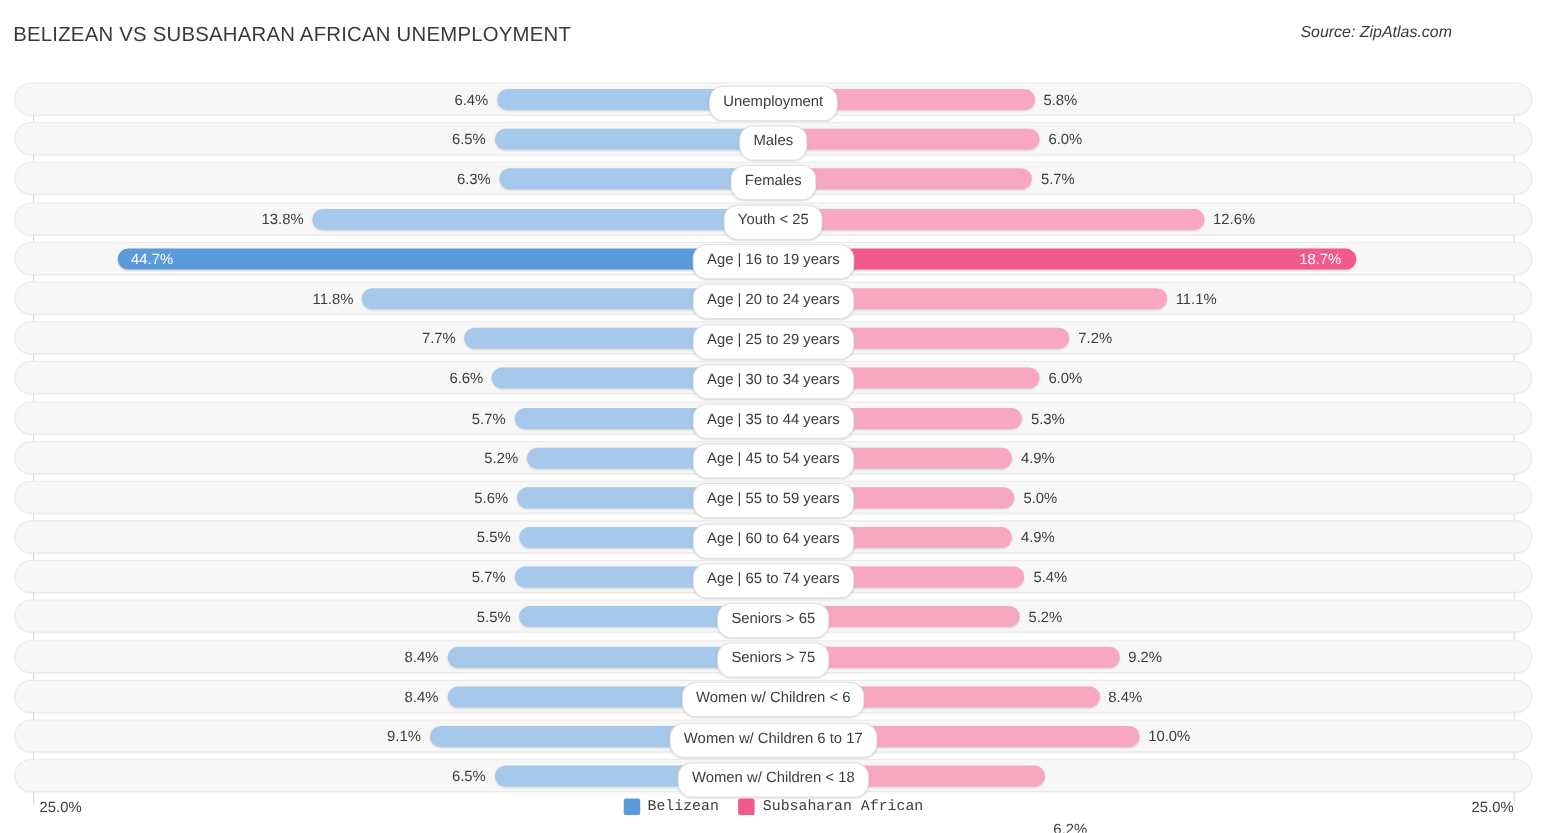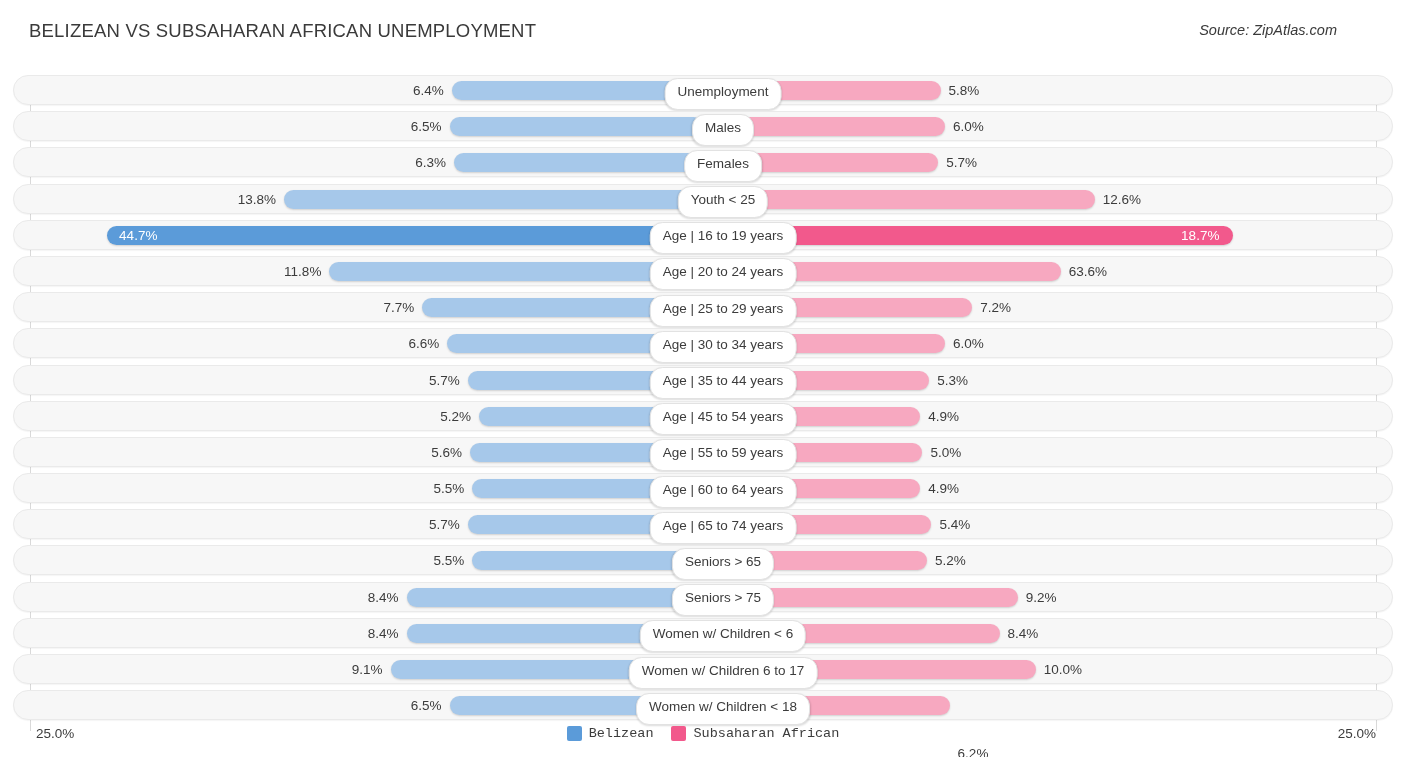--- a/index.html
+++ b/index.html
@@ -7,21 +7,21 @@
   body{
     width:1406px;height:757px;
     background:#ffffff;
     font-family:"Liberation Sans", sans-serif;
     color:#3c3c3c;
     overflow:hidden;
     position:relative;
   }
   
   .header{
-    position:absolute;top:0;left:17px;width:1332px;height:58px;
+    position:absolute;top:0;left:0;width:1332px;height:58px;
   }
   .chart-title{
     position:absolute;left:12px;top:20px;
     font-size:18.5px;letter-spacing:.2px;color:#3a3a3a;
     font-weight:400;white-space:nowrap;
   }
   .source{
     position:absolute;right:12px;top:22px;
     font-size:14.5px;font-style:italic;color:#3a3a3a;
     white-space:nowrap;
@@ -82,21 +82,20 @@
     transform:translateX(-50%);
     height:32px;line-height:25px;
     padding:0 12px;
     background:#ffffff;
     border:1px solid #e2e2e2;
     border-radius:13px;
     font-size:13.5px;color:#3c3c3c;
     white-space:nowrap;
     box-shadow:0 1px 2px rgba(0,0,0,.14);
     box-sizing:border-box;
-    margin-left:20px;
   }
   
   .footer{
     position:absolute;left:0;top:718px;width:1406px;height:39px;
   }
   .axis-left{
     position:absolute;left:36px;top:8px;
     font-size:13.5px;color:#3c3c3c;
   }
   .axis-right{
@@ -161,21 +160,21 @@
         <div class="bar right hi" style="width: 530.116px;"></div>
         <div class="val inL" style="left: 119.112px;">44.7%</div>
         <div class="val inR" style="left: 1181.12px;">18.7%</div>
         <div class="catlabel">Age | 16 to 19 years</div>
       </div>
       <div class="row">
         <div class="track"></div>
         <div class="bar left" style="width: 373.624px;"></div>
         <div class="bar right" style="width: 357.748px;"></div>
         <div class="val outL" style="right: 1084.62px;">11.8%</div>
-        <div class="val outR" style="left: 1068.75px;">63.6%</div>
+        <div class="val outR" style="left: 1068.75px;">11.1%</div>
         <div class="catlabel">Age | 20 to 24 years</div>
       </div>
       <div class="row">
         <div class="track"></div>
         <div class="bar left" style="width: 280.636px;"></div>
         <div class="bar right" style="width: 269.296px;"></div>
         <div class="val outL" style="right: 991.636px;">7.7%</div>
         <div class="val outR" style="left: 980.296px;">7.2%</div>
         <div class="catlabel">Age | 25 to 29 years</div>
       </div>

